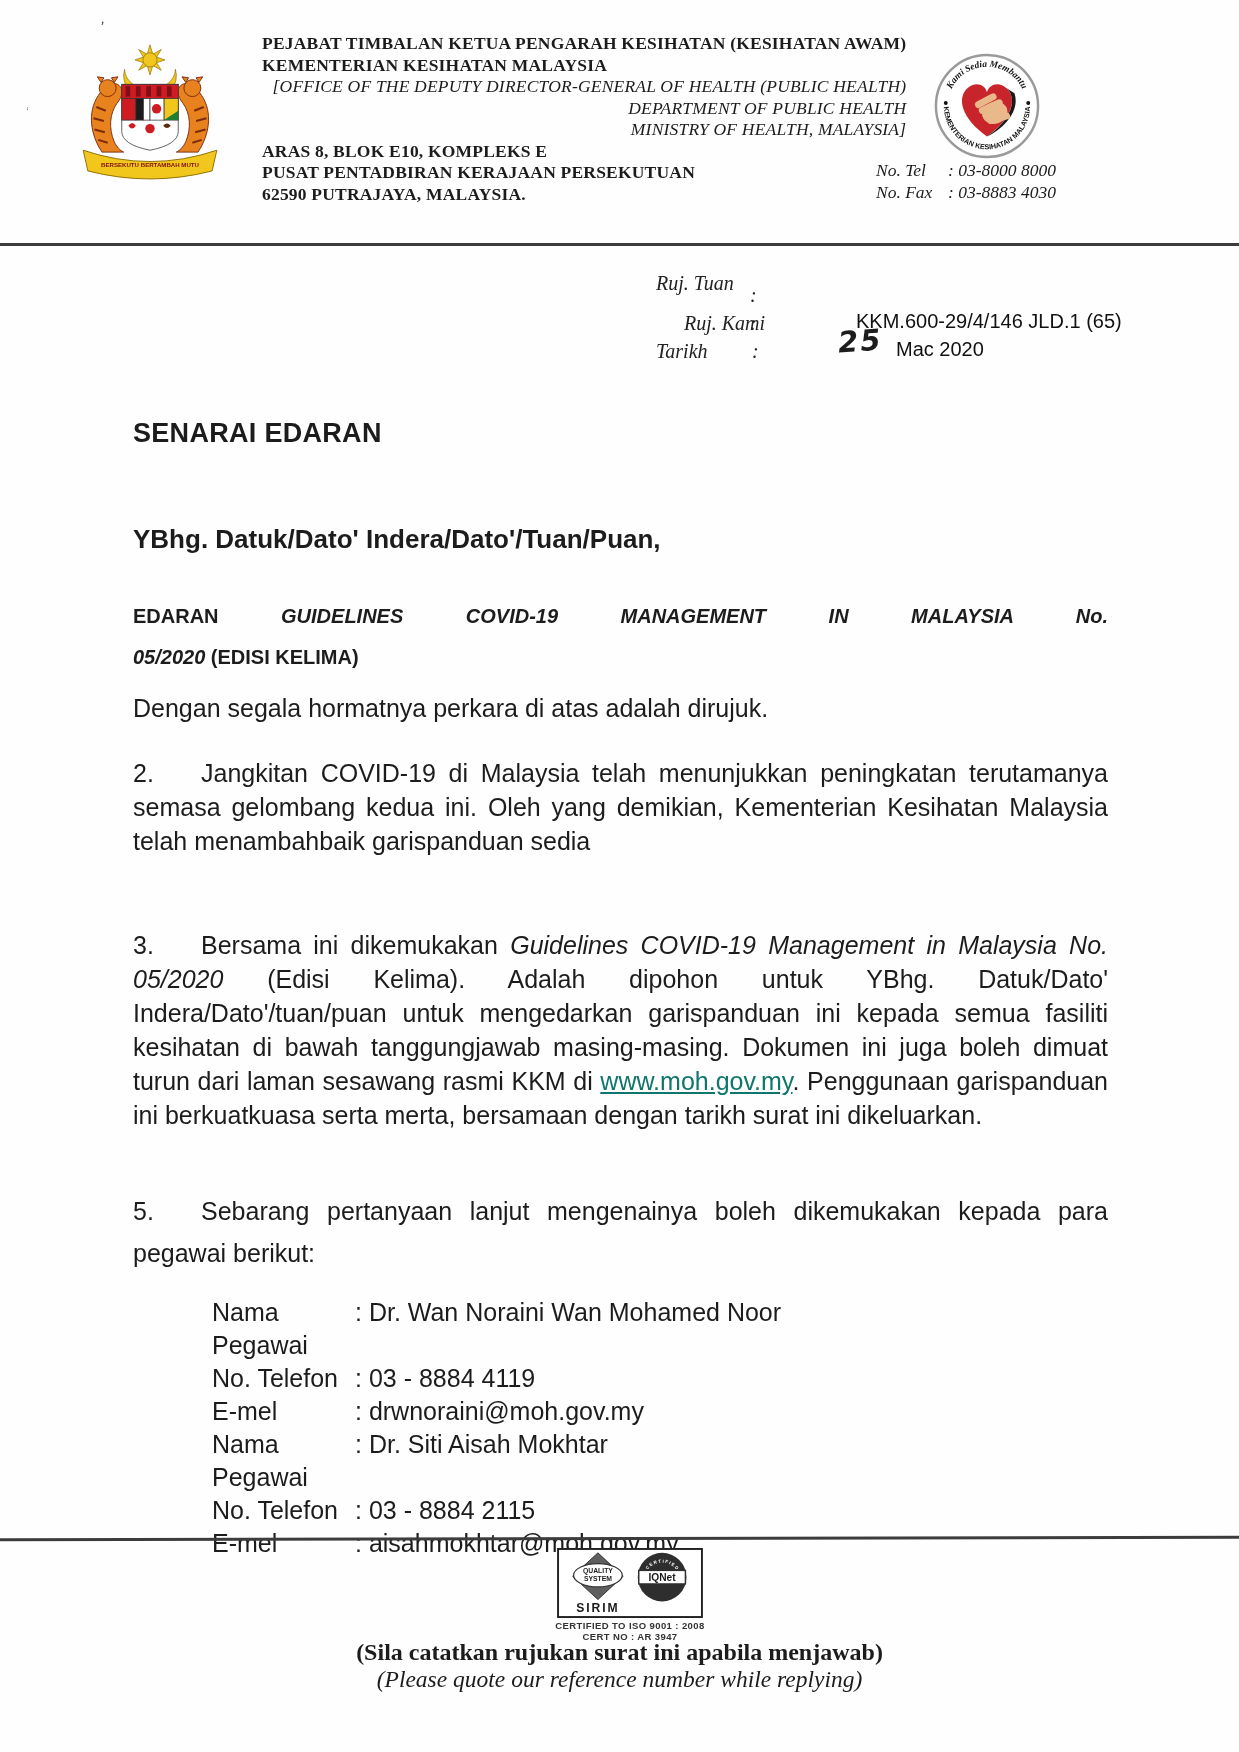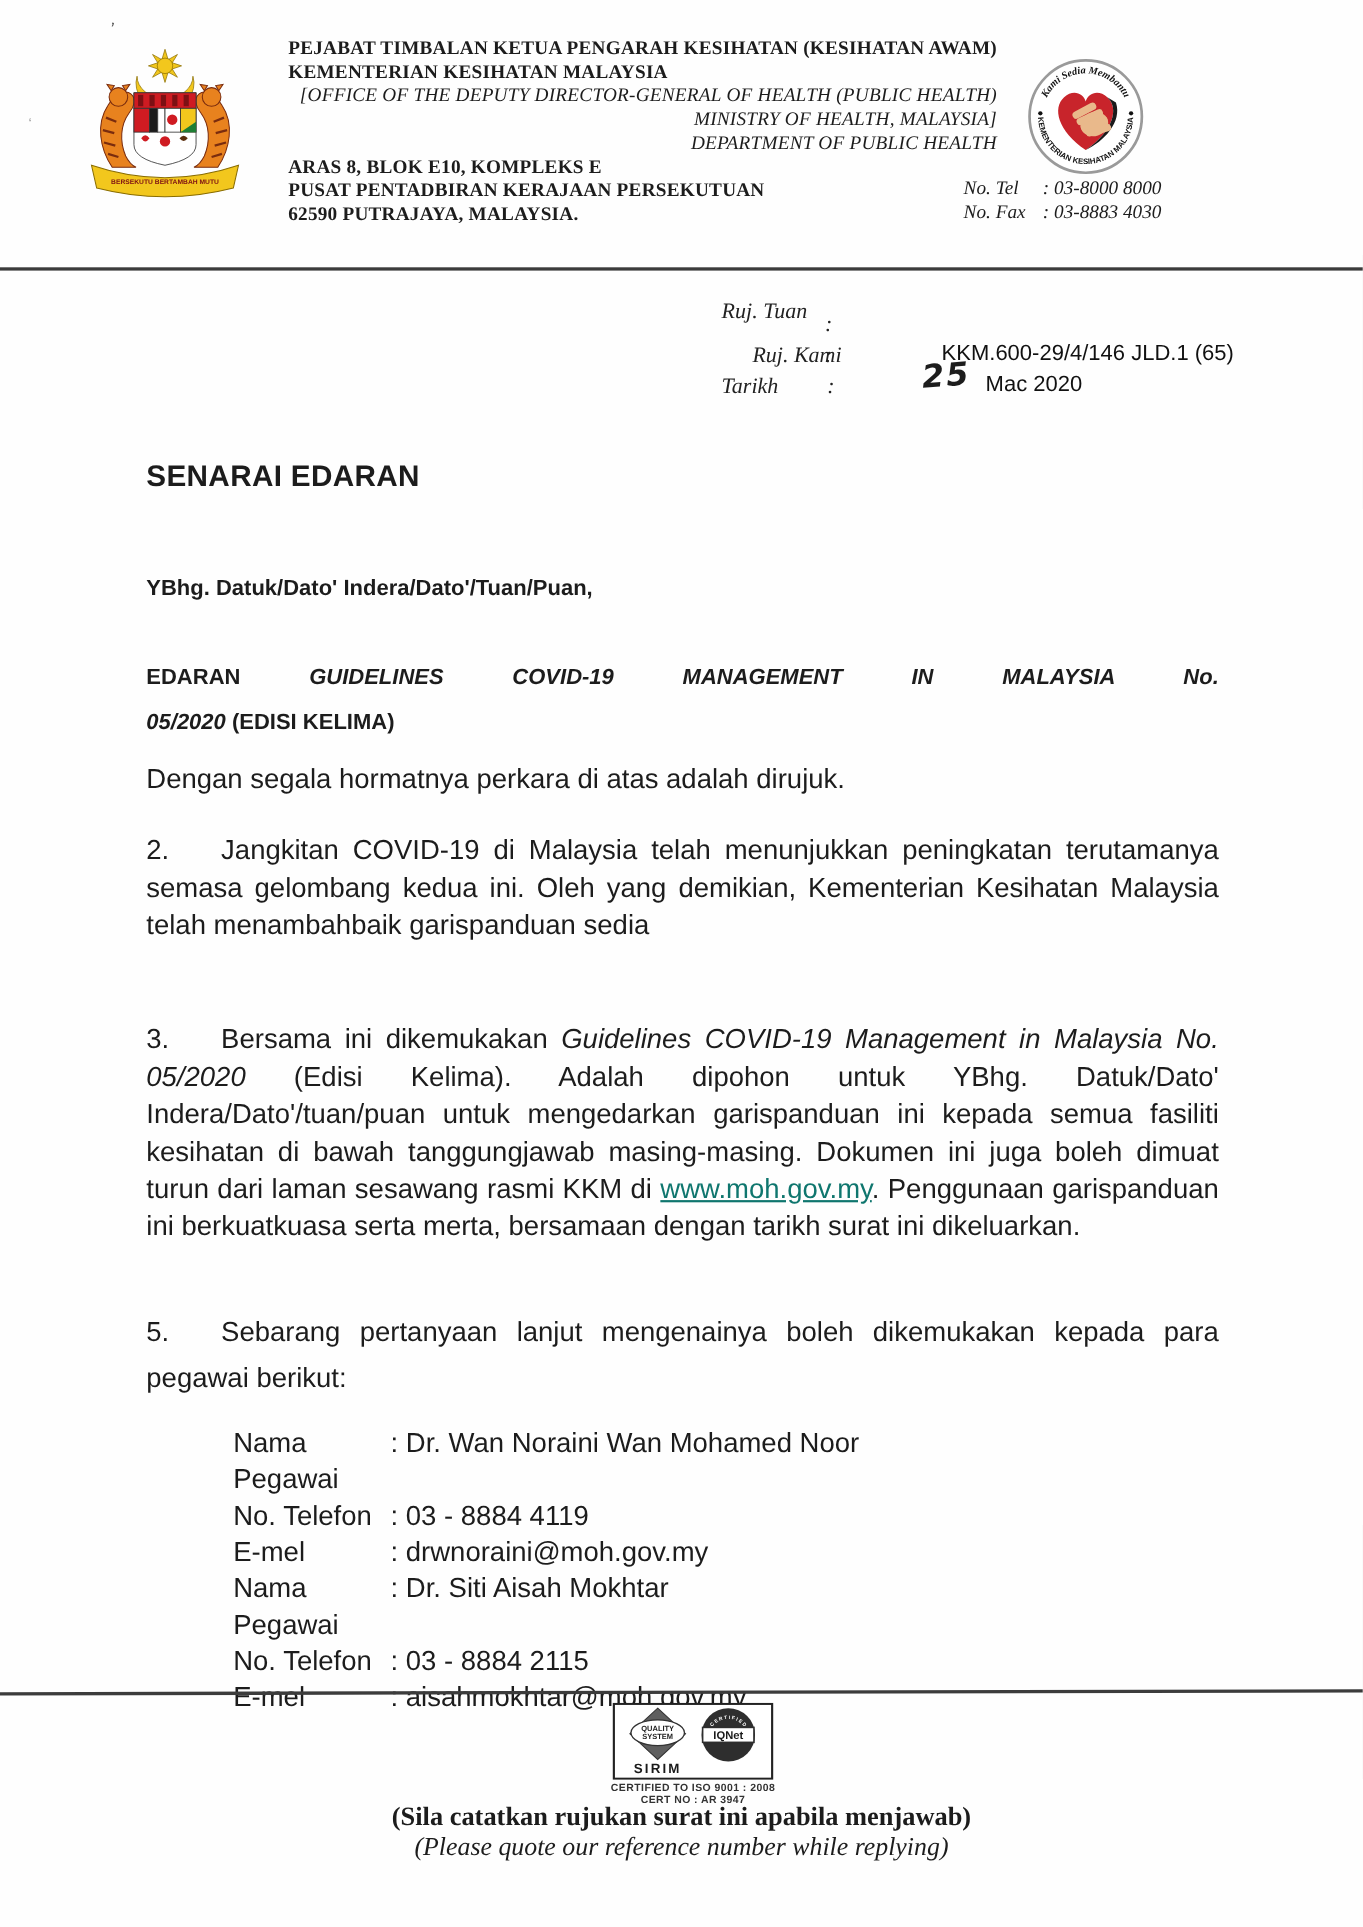--- a/index.html
+++ b/index.html
@@ -22,21 +22,21 @@
   .rule-top{left:0;top:243px;width:1239px;height:3px;background:#3c3c3c;}
   .rule-bottom{left:0;top:1537px;width:1239px;height:3px;background:#3c3c3c;transform:rotate(-.12deg);}
   .mark1{left:100px;top:18px;font-size:15px;color:#444;transform:rotate(12deg);}
   .mark2{left:26px;top:104px;font-size:13px;color:#999;}
   
   .ref{font-family:"Liberation Serif",serif;font-style:italic;font-size:20px;color:#222;}
   .refval{font-family:"Liberation Sans",sans-serif;font-style:normal;font-size:20px;color:#111;}
   .handwrit{font-family:"DejaVu Sans",sans-serif;font-weight:bold;font-style:italic;font-size:29px;transform:rotate(-4deg);letter-spacing:2px;}
   
   .doc-title{left:133px;top:418px;font-size:27px;font-weight:bold;letter-spacing:.3px;}
-  .salutation{left:133px;top:524px;font-size:20px;font-weight:bold;}
+  .salutation{left:133px;top:524px;font-size:26px;font-weight:bold;}
   .subject{left:133px;top:596px;width:975px;font-size:20px;font-weight:bold;line-height:41px;}
   .subject .l1{text-align:justify;text-align-last:justify;}
   .subject .it{font-style:italic;}
   .para{left:133px;width:975px;font-size:25px;line-height:34px;text-align:justify;}
   .intro{left:133px;top:694px;font-size:25px;}
   .p2{top:756px;}
   .p3{top:928px;}
   .p5{top:1190px;line-height:42px;}
   .pnum{display:inline-block;width:68px;}
   .p-it{font-style:italic;}
@@ -113,22 +113,22 @@
         <path d="M14,116 Q85,140 156,116 L151,138 Q85,155 19,138 Z" fill="#f2c71d" stroke="#8a6d00" stroke-width="1"></path>
         <text x="85" y="134" text-anchor="middle" font-size="6.5" font-weight="bold" fill="#7d1014">BERSEKUTU BERTAMBAH MUTU</text>
       </g>
     </svg>
   </div>
 
   <div class="abs hq-text">
     <div class="b">PEJABAT TIMBALAN KETUA PENGARAH KESIHATAN (KESIHATAN AWAM)</div>
     <div class="b">KEMENTERIAN KESIHATAN MALAYSIA</div>
     <div class="i">[OFFICE OF THE DEPUTY DIRECTOR-GENERAL OF HEALTH (PUBLIC HEALTH)</div>
+    <div class="i">DEPARTMENT OF PUBLIC HEALTH</div>
     <div class="i">MINISTRY OF HEALTH, MALAYSIA]</div>
-    <div class="i">DEPARTMENT OF PUBLIC HEALTH</div>
     <div class="b">ARAS 8, BLOK E10, KOMPLEKS E</div>
     <div class="b">PUSAT PENTADBIRAN KERAJAAN PERSEKUTUAN</div>
     <div class="b">62590 PUTRAJAYA, MALAYSIA.</div>
   </div>
 
   <div class="abs" style="left:933px;top:52px;">
     <svg width="108" height="108" viewBox="0 0 110 110">
       <circle cx="55" cy="55" r="52" fill="#ffffff" stroke="#9a9a9a" stroke-width="2.5"></circle>
       <defs>
         <path id="arcTop" d="M 15 55 A 40 40 0 0 1 95 55"></path>

